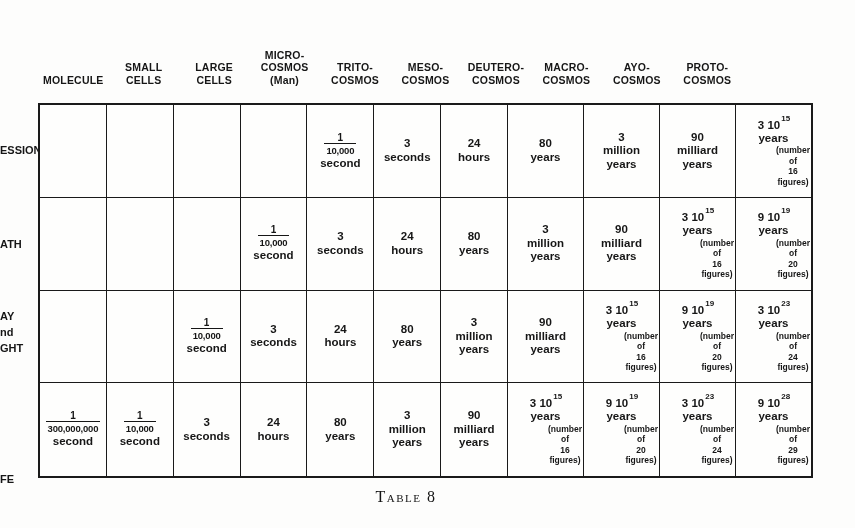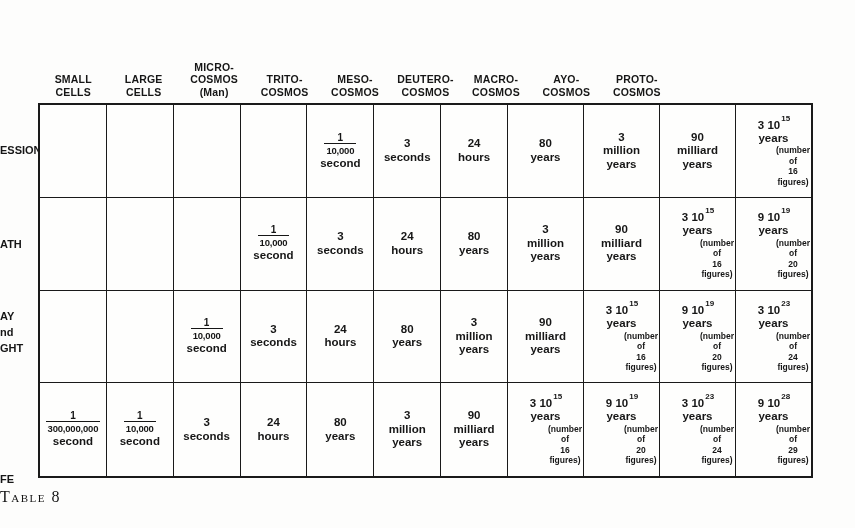--- a/index.html
+++ b/index.html
@@ -14,21 +14,21 @@
   .page{position:absolute;inset:0;}
 
   
   .headers{
     position:absolute;left:38px;top:36px;width:775px;height:66px;
     display:grid;grid-template-columns:repeat(11,1fr);
   }
   .col-header{
     display:flex;flex-direction:column;justify-content:flex-end;
     text-align:center;font-weight:bold;font-size:10.5px;line-height:12.5px;
-    padding-bottom:4px;letter-spacing:.2px;
+    padding-bottom:16px;letter-spacing:.2px;
   }
 
   
   .row-label{
     position:absolute;left:0;width:36px;
     font-weight:bold;font-size:11px;line-height:16px;
     transform:translateY(-50%);
     white-space:nowrap;overflow:visible;
   }
 
@@ -55,32 +55,35 @@
   .frac .den{display:block;font-size:9.5px;line-height:11px;border-top:1.5px solid #161616;padding:1px 2px 0 2px;letter-spacing:-.2px;}
 
   .powline{font-size:11.5px;line-height:13px;white-space:nowrap;}
   .powline sup{font-size:8px;position:relative;top:-3px;left:1px;}
 
   .note{font-size:8.5px;line-height:10.5px;font-weight:bold;margin-left:39px;}
   .note:first-of-type{margin-top:5px;}
 
   
   .caption{
-    position:absolute;left:0;top:488px;width:812px;
+    position:absolute;left:0;top:488px;width:812px;text-align:center;
     font-family:"Liberation Serif", serif;
     font-variant:small-caps;
     font-size:16px;letter-spacing:1.5px;color:#141414;
   }
 </style>
 </head>
 <body>
 
 <div class="page">
 
   <div class="headers">
+      <div class="col-header">
+        <div>MOLECULE</div>
+      </div>
       <div class="col-header">
         <div>SMALL</div>
         <div>CELLS</div>
       </div>
       <div class="col-header">
         <div>LARGE</div>
         <div>CELLS</div>
       </div>
       <div class="col-header">
         <div>MICRO-</div>

